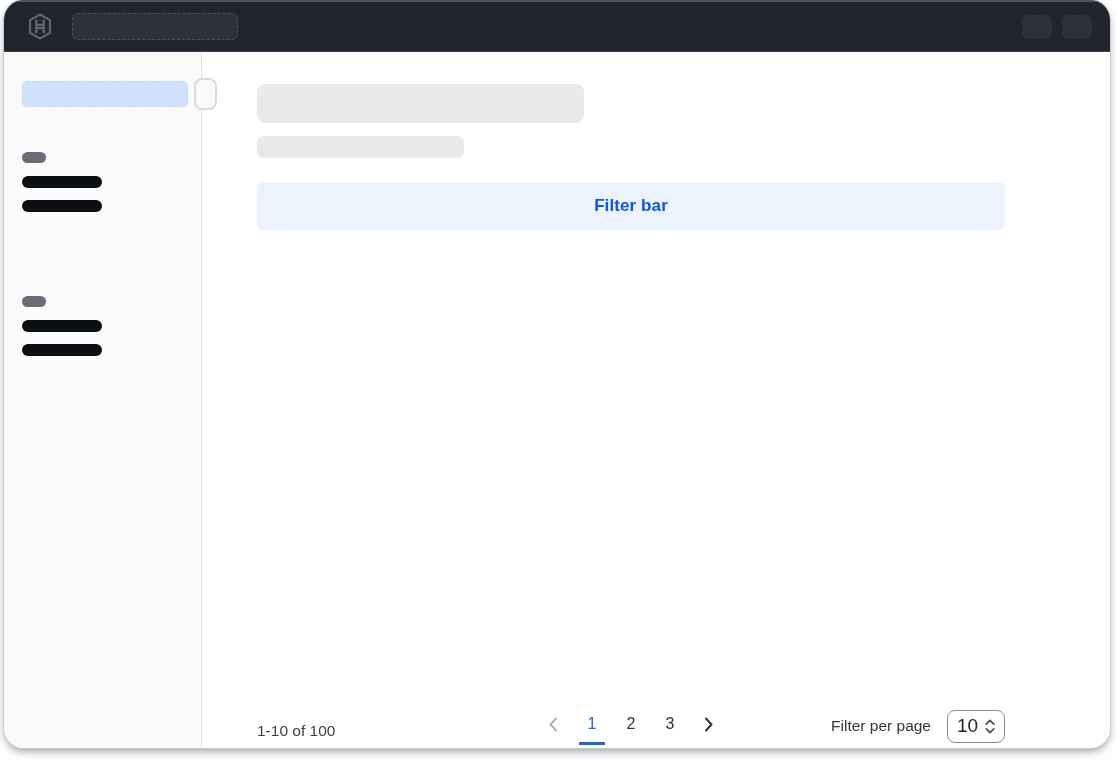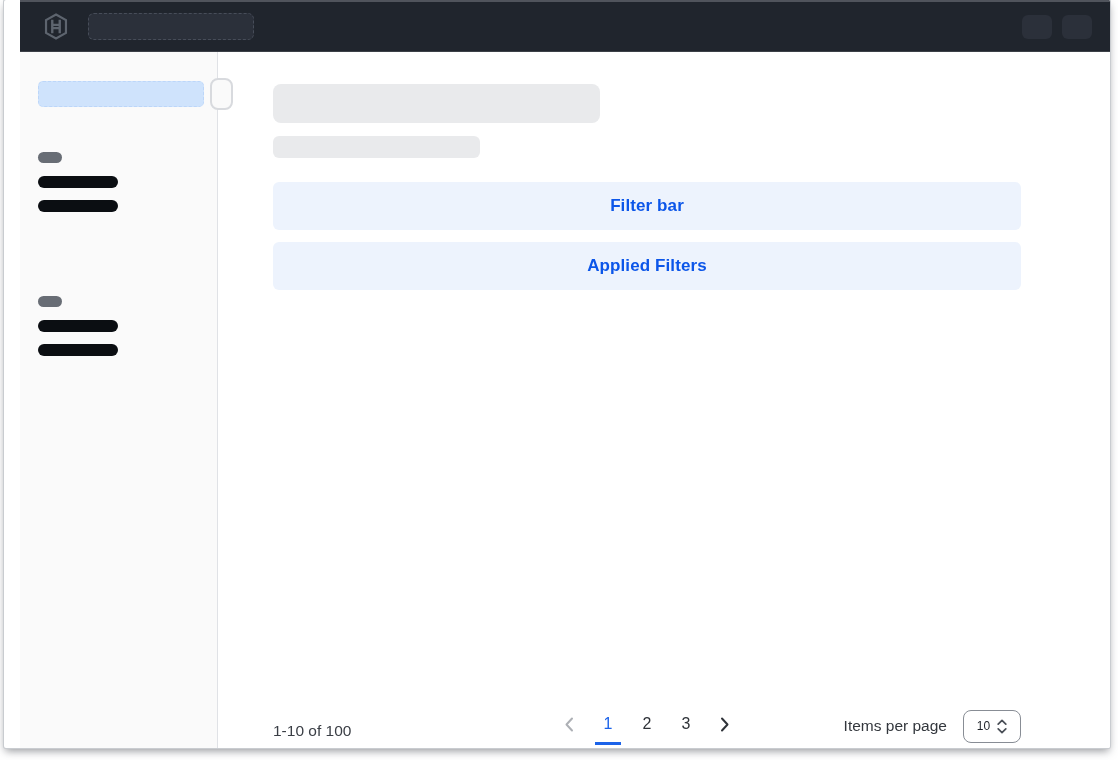--- a/index.html
+++ b/index.html
@@ -9,23 +9,22 @@
     --section-bg:#edf3fd;
     --sidebar-active-bg:#cfe3fc;
   }
   *{margin:0;padding:0;box-sizing:border-box;}
   html,body{width:1118px;height:760px;overflow:hidden;background:#ffffff;
     font-family:"Liberation Sans","DejaVu Sans",sans-serif;}
 
   
   .window{
     position:absolute;left:4px;top:0;width:1106px;height:748px;
-    border-radius:2px;overflow:hidden;background:#ffffff;
+    border-radius:20px;overflow:hidden;background:#ffffff;
     box-shadow:0 0 0 1px #c9ccd0, 0 4px 9px -1px rgba(63,67,74,.55);
-    padding-left:16px;
   }
 
   
   .app-header{
     height:52px;background:var(--header-bg);
     border-top:2px solid #50545c;border-bottom:1px solid #3c4047;
     display:flex;align-items:center;padding:0 8px 0 22px;
   }
   .logo-wrap{width:28px;height:28px;display:flex;align-items:center;justify-content:center;}
   .hdr-search-skel{
@@ -93,21 +92,21 @@
     font-size:16px;color:#2f3339;text-align:center;
     font-family:inherit;line-height:22px;padding:3px 0 7px 0;
     border-bottom:3px solid transparent;border-radius:0;
   }
   .pg-num.active{color:var(--active-page-blue);border-bottom-color:var(--active-page-blue);}
   .pg-right{margin-left:auto;display:flex;align-items:center;}
   .ipp-label{margin-right:16px;color:#33373d;}
   .ipp-select{
     width:58px;height:33px;border:1px solid #888d95;border-radius:8px;background:#fff;
     display:flex;align-items:center;justify-content:center;gap:7px;cursor:pointer;
-    font-size:12px;color:#1f2329;
+    font-size:19px;color:#1f2329;
   }
   svg{display:block;}
 </style>
 </head>
 <body>
 
 <div class="window">
 
   <div class="app-header">
     <div class="logo-wrap">
@@ -140,23 +139,20 @@
 
     <main class="main">
       <div class="content">
 
         <div class="title-skel"></div>
         <div class="subtitle-skel"></div>
 
         <div class="blue-section sec-filter">
           <span>Filter bar</span>
         </div>
-        <div class="blue-section sec-applied">
-          <span>Applied Filters</span>
-        </div>
 
         <div class="pagination">
           <span class="pg-range">1-10 of 100</span>
 
           <div class="pg-center">
             <button class="pg-chev">
               <svg width="11" height="17" viewBox="0 0 11 17" fill="none" stroke="#adb0b5" stroke-width="2" stroke-linecap="round" stroke-linejoin="round">
                 <path d="M8 2.5 L2.5 8.5 L8 14.5"></path>
               </svg>
             </button>
@@ -164,21 +160,21 @@
             <button class="pg-num">2</button>
             <button class="pg-num">3</button>
             <button class="pg-chev">
               <svg width="11" height="17" viewBox="0 0 11 17" fill="none" stroke="#2f3339" stroke-width="2" stroke-linecap="round" stroke-linejoin="round">
                 <path d="M3 2.5 L8.5 8.5 L3 14.5"></path>
               </svg>
             </button>
           </div>
 
           <div class="pg-right">
-            <span class="ipp-label">Items per page</span>
+            <span class="ipp-label">Filter per page</span>
             <div class="ipp-select">
               <span>10</span>
               <svg width="10" height="15" viewBox="0 0 10 15" fill="none" stroke="#4a4f57" stroke-width="1.7" stroke-linecap="round" stroke-linejoin="round">
                 <path d="M1.2 5.2 L5 1.4 L8.8 5.2"></path>
                 <path d="M1.2 9.8 L5 13.6 L8.8 9.8"></path>
               </svg>
             </div>
           </div>
         </div>
 

